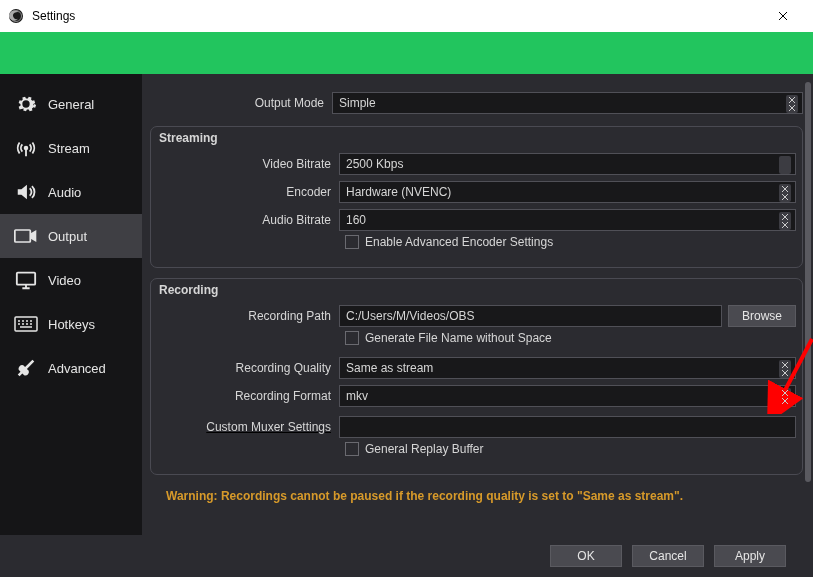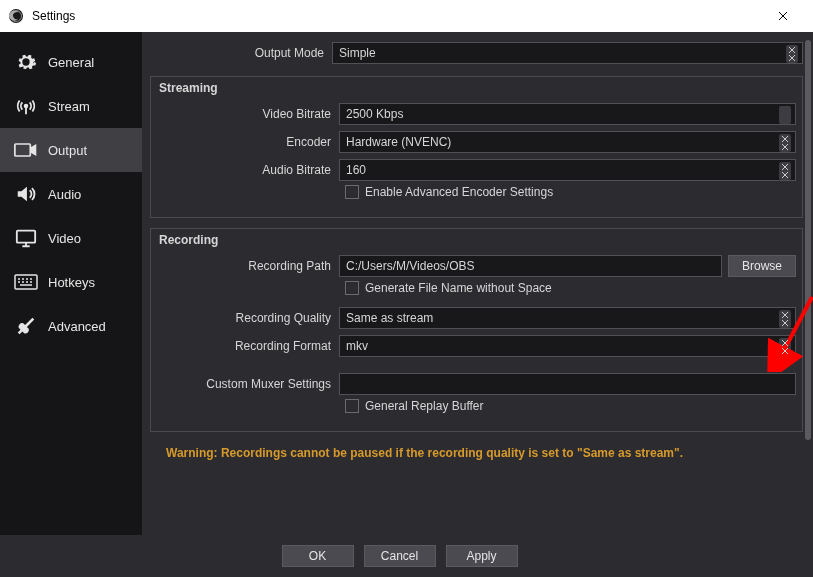--- a/index.html
+++ b/index.html
@@ -1,17 +1,17 @@
 <!DOCTYPE html>
 <html><head>
 <meta charset="utf-8">
 <style>
   * { box-sizing: border-box; margin: 0; padding: 0; font-family: "Segoe UI", Arial, sans-serif; }
   body { width: 813px; height: 577px; background: #fff; overflow: hidden; }
-  .window { width: 813px; height: 577px; display: flex; flex-direction: column; background: #22c55e; }
+  .window { width: 813px; height: 577px; display: flex; flex-direction: column; background: #22c55e; gap: 42px; }
   .titlebar { height: 32px; background: #fff; display: flex; align-items: center; padding: 0 8px; }
   .titlebar .appicon { width: 16px; height: 16px; margin-right: 8px; }
   .titlebar .title { font-size: 12px; color: #000; }
   .titlebar .spacer { flex: 1; }
   .titlebar .close { width: 44px; height: 32px; display:flex; align-items:center; justify-content:center; cursor:pointer; }
   .client { flex:1; display:flex; flex-direction:column; background:#2b2b30; }
   .body { flex:1; display:flex; overflow:hidden; }
   .sidebar { width:142px; background:#151517; padding-top:8px; }
   .sidebar-item { height:44px; display:flex; align-items:center; padding-left:14px; color:#e5e5e5; font-size:13px; cursor:pointer; gap:10px; }
   .sidebar-item.selected { background:#3f3f44; }
@@ -24,27 +24,27 @@
   .dropdown, .textinput, .spinbox { height:22px; background:#18181a; border:1px solid #505057; color:#d6d6d6; font-size:12px; padding:0 6px; display:flex; align-items:center; position:relative;text-align:right; }
   .dropdown::after { content:""; position:absolute; right:4px; top:2px; width:12px; height:18px; background:#3c3c42; border-radius:2px; }
   .dropdown::before { content:""; position:absolute; right:7px; top:4px; width:6px; height:14px; z-index:2;
      background:
        linear-gradient(to bottom right, transparent 45%, #ccc 45% 55%, transparent 55%) top / 6px 6px no-repeat,
        linear-gradient(to bottom left, transparent 45%, #ccc 45% 55%, transparent 55%) top / 6px 6px no-repeat,
        linear-gradient(to top right, transparent 45%, #ccc 45% 55%, transparent 55%) bottom / 6px 6px no-repeat,
        linear-gradient(to top left, transparent 45%, #ccc 45% 55%, transparent 55%) bottom / 6px 6px no-repeat;
   }
   .spinbox::after { content:""; position:absolute; right:4px; top:2px; width:12px; height:18px; background:#3c3c42; border-radius:2px; }
-  .group { border:1px solid #4a4a52; border-radius:0; margin-top:10px; padding:6px 6px 8px 6px; }
+  .group { border:1px solid #4a4a52; border-radius:7px; margin-top:10px; padding:6px 6px 8px 6px; }
   .group-title { color:#d6d6d6; font-size:12px; font-weight:bold; margin:-2px 0 6px 2px; }
   .checkbox { width:14px; height:14px; border:1px solid #6a6a70; background:#2b2b30; margin-right:6px; display:inline-block; vertical-align:middle; }
   .checkrow { display:flex; margin-left:188px; color:#d6d6d6; font-size:12px; height:24px; }
   .btn { height:22px; min-width:68px; background:#4a4a50; border:1px solid #5a5a60; color:#e5e5e5; font-size:12px; display:inline-flex; align-items:center; justify-content:center; padding:0 12px; cursor:pointer; }
   .warning { color:#d79a2a; font-weight:bold; font-size:12px; margin:14px 0 0 16px; }
-  .footer { height:42px; display:flex; align-items:center; justify-content:center; padding-right:14px; gap:10px; }
+  .footer { height:42px; display:flex; align-items:center; justify-content:flex-end; padding-right:27px; gap:10px; }
   .footer .btn { min-width:72px; }
   .scrollbar { position:absolute; right:2px; top:8px; width:6px; height:400px; background:#5a5a60; border-radius:3px; }
   .arrow-annotation { position:absolute; right:-4px; top:260px; pointer-events:none; }
   svg { display:block; }
 </style>
 </head>
 <body>
 
 <div class="window">
   <div class="titlebar">
@@ -79,40 +79,40 @@
         <div class="sidebar-item">
           <span class="icon">
             <svg width="22" height="22" viewBox="0 0 24 24" fill="none" stroke="#e5e5e5" stroke-width="2">
                 <path d="M5 6a10 10 0 0 0 0 12M8 8a6 6 0 0 0 0 8M19 6a10 10 0 0 1 0 12M16 8a6 6 0 0 1 0 8"></path>
                 <circle cx="12" cy="12" r="1.5" fill="#e5e5e5"></circle>
                 <path d="M12 13v8"></path>
               </svg>
           </span>
           <span>Stream</span>
         </div>
+        <div class="sidebar-item">
+          <span class="icon">
+            <svg width="22" height="22" viewBox="0 0 24 24" fill="#e5e5e5">
+                <path d="M3 9v6h4l6 5V4L7 9H3z"></path>
+                <path d="M16 8a5 5 0 0 1 0 8M18.5 5.5a9 9 0 0 1 0 13" fill="none" stroke="#e5e5e5" stroke-width="2"></path>
+              </svg>
+          </span>
+          <span>Audio</span>
+        </div>
         <div class="sidebar-item selected">
           <span class="icon">
             <svg width="24" height="20" viewBox="0 0 28 20" fill="none" stroke="#e5e5e5" stroke-width="2">
                 <rect x="1" y="3" width="18" height="14" rx="1"></rect>
                 <path d="M19 7l7-4v14l-7-4" fill="#e5e5e5" stroke="none"></path>
               </svg>
           </span>
           <span>Output</span>
         </div>
         <div class="sidebar-item">
           <span class="icon">
-            <svg width="22" height="22" viewBox="0 0 24 24" fill="#e5e5e5">
-                <path d="M3 9v6h4l6 5V4L7 9H3z"></path>
-                <path d="M16 8a5 5 0 0 1 0 8M18.5 5.5a9 9 0 0 1 0 13" fill="none" stroke="#e5e5e5" stroke-width="2"></path>
-              </svg>
-          </span>
-          <span>Audio</span>
-        </div>
-        <div class="sidebar-item">
-          <span class="icon">
             <svg width="22" height="20" viewBox="0 0 24 20" fill="none" stroke="#e5e5e5" stroke-width="2">
                 <rect x="2" y="2" width="20" height="13" rx="1"></rect>
                 <path d="M8 19h8M12 15v4"></path>
               </svg>
           </span>
           <span>Video</span>
         </div>
         <div class="sidebar-item">
           <span class="icon">
             <svg width="24" height="16" viewBox="0 0 24 16" fill="none" stroke="#e5e5e5" stroke-width="1.5">
@@ -128,21 +128,21 @@
                 <path d="M21 5l-2-2-8 8-2-2a4 4 0 0 0-5 5l2 2-3 3 2 2 3-3 2 2a4 4 0 0 0 5-5l-2-2 8-8z"></path>
               </svg>
           </span>
           <span>Advanced</span>
         </div>
       </div>
 
       <div class="content">
         <div class="content-scroll">
 
-          <div class="formrow" style="">
+          <div class="formrow" style="margin-top:8px;">
             <div class="label">Output Mode</div>
             <div class="field">
               <div class="dropdown">
                 <span>Simple</span>
               </div>
             </div>
           </div>
 
           <div class="group">
             <div class="group-title">Streaming</div>
@@ -202,21 +202,21 @@
               </div>
             </div>
             <div class="formrow">
               <div class="label">Recording Format</div>
               <div class="field">
                 <div class="dropdown">
                   <span>mkv</span>
                 </div>
               </div>
             </div>
-            <div class="formrow" style="margin-top:12px;">
+            <div class="formrow" style="margin-top:5px;text-decoration:underline;">
               <div class="label">Custom Muxer Settings</div>
               <div class="field">
                 <div class="textinput">
                   <span></span>
                 </div>
               </div>
             </div>
             <div class="checkrow">
               <span class="checkbox"></span>
               <span>General Replay Buffer</span>

